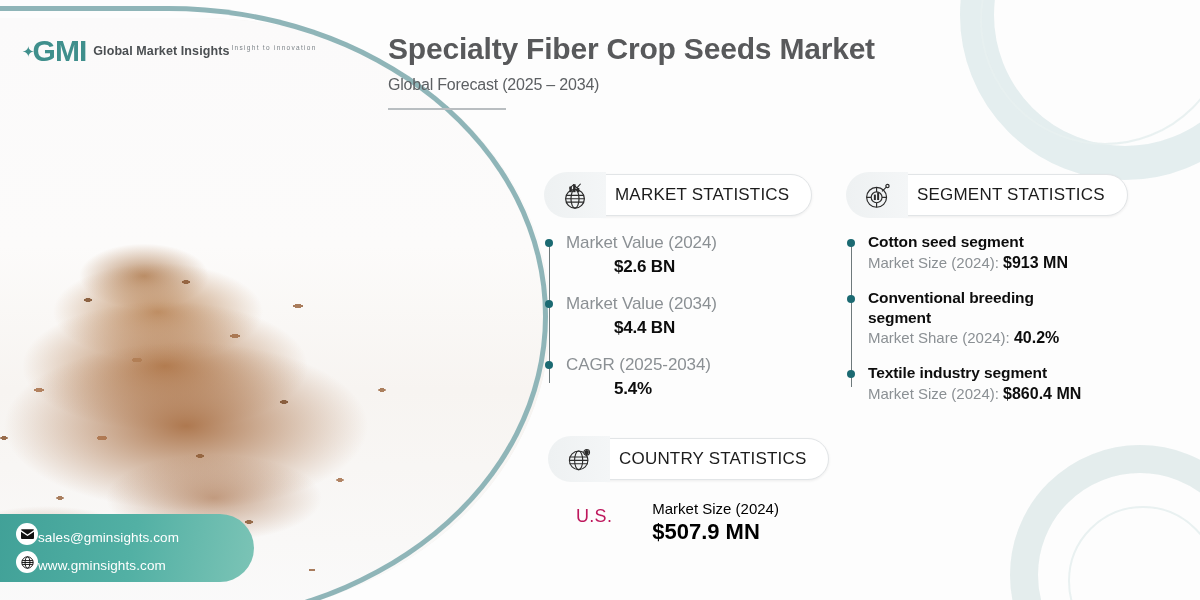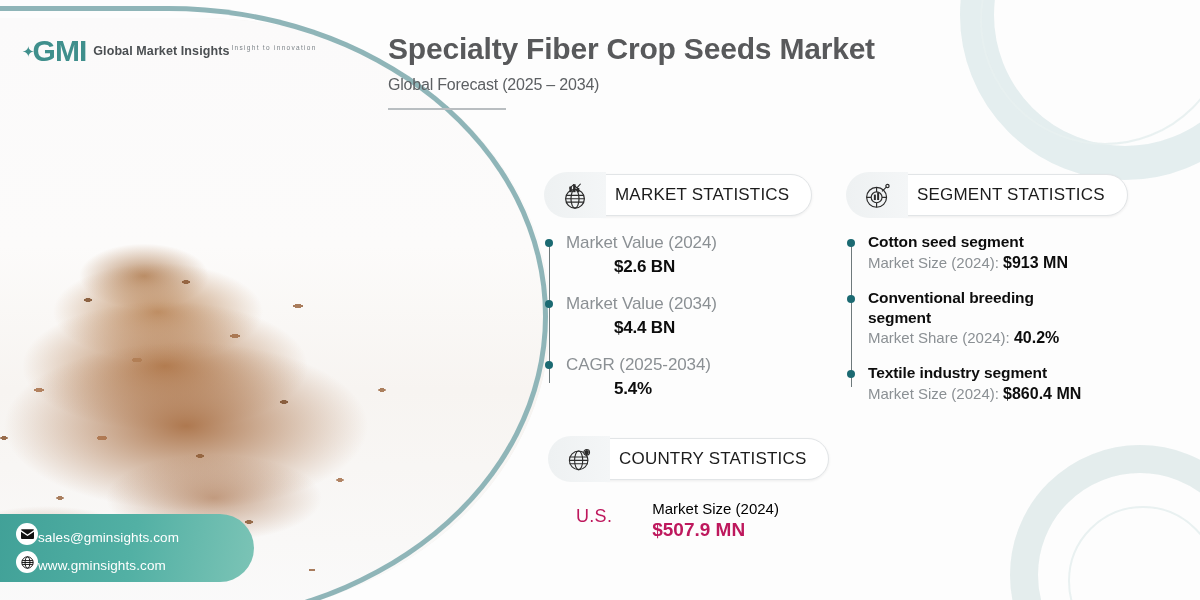--- a/index.html
+++ b/index.html
@@ -219,21 +219,21 @@
   .seg-sub { margin-top:2px; font-size:15px; color:#8b9094; white-space:nowrap; }
   .seg-sub b { color:#0d0d0d; font-size:16px; font-weight:bold; }
 
   
   .country-row {
     margin-top:18px; margin-left:28px;
     display:flex; align-items:flex-start; gap:40px;
   }
   .country-name { font-size:18px; color:#be185d; letter-spacing:.3px; padding-top:6px; }
   .country-label { font-size:15px; color:#000000; white-space:nowrap; }
-  .country-value { font-size:19px; font-weight:bold; color:#be185d; margin-top:2px; white-space:nowrap; }
+  .country-value { font-size:22px; font-weight:bold; color:#000000; margin-top:2px; white-space:nowrap; }
 
   
   .contact {
     position:absolute; left:-18px; bottom:18px;
     width:272px; height:68px;
     background:linear-gradient(100deg,#3f9f96 0%,#52b0a4 55%,#7cc4b6 100%);
     border-radius:0 34px 34px 0;
     display:flex; flex-direction:column; justify-content:center;
     gap:6px; padding-left:34px;
     z-index:7;

